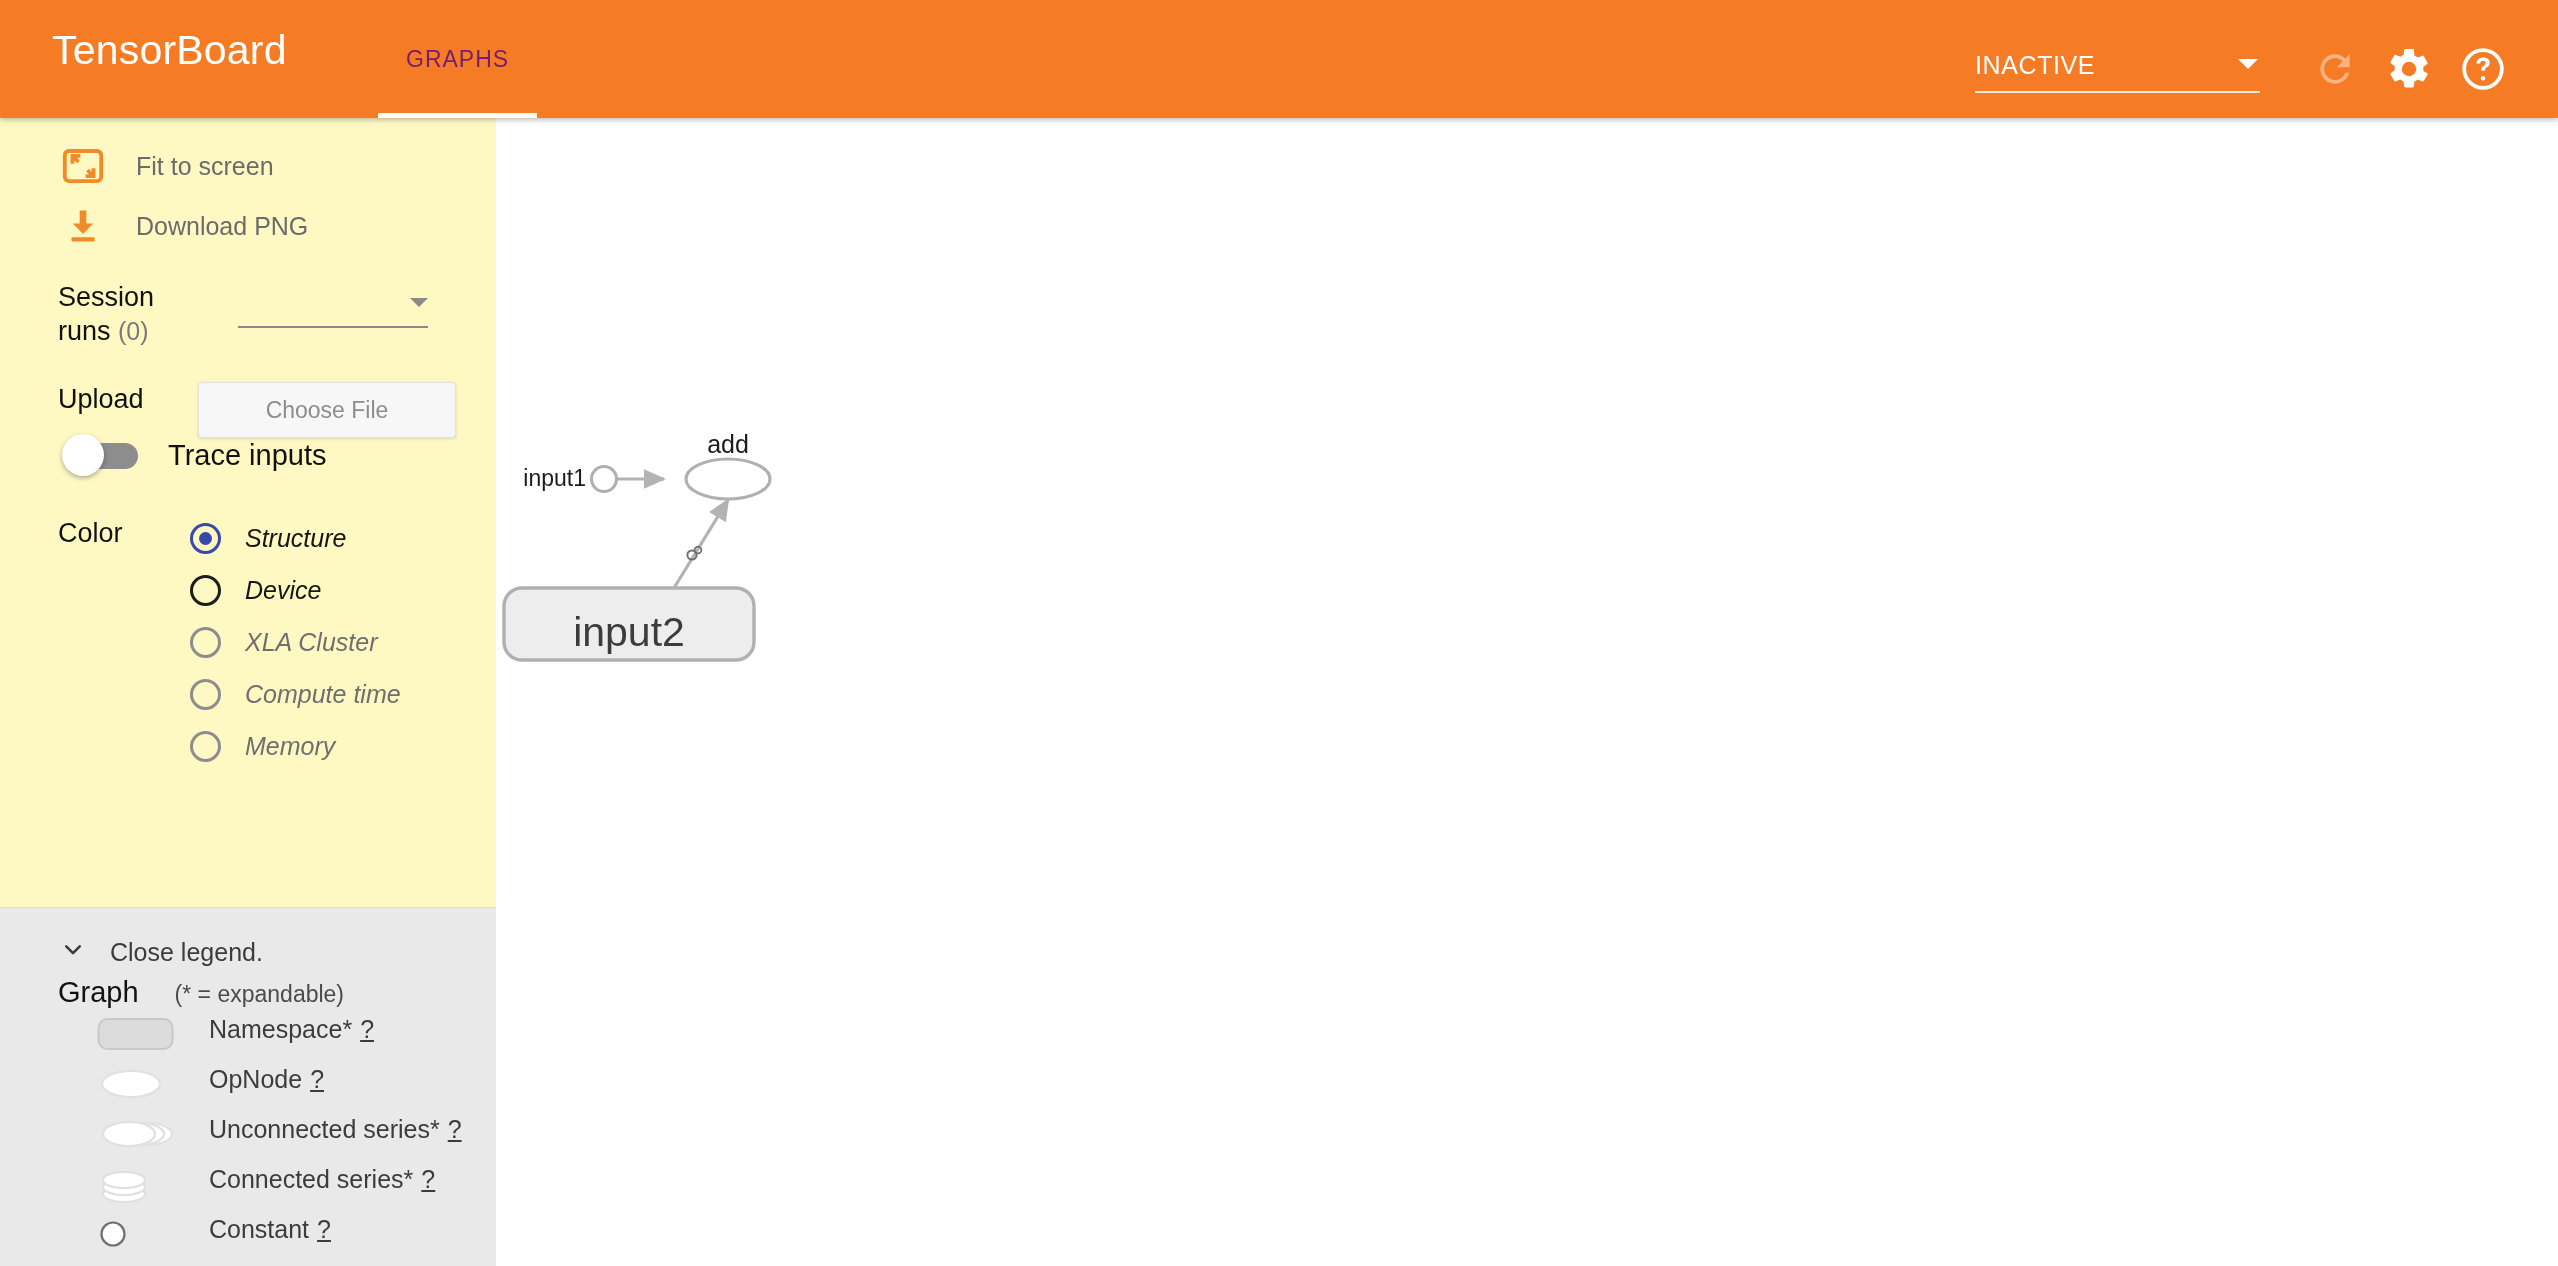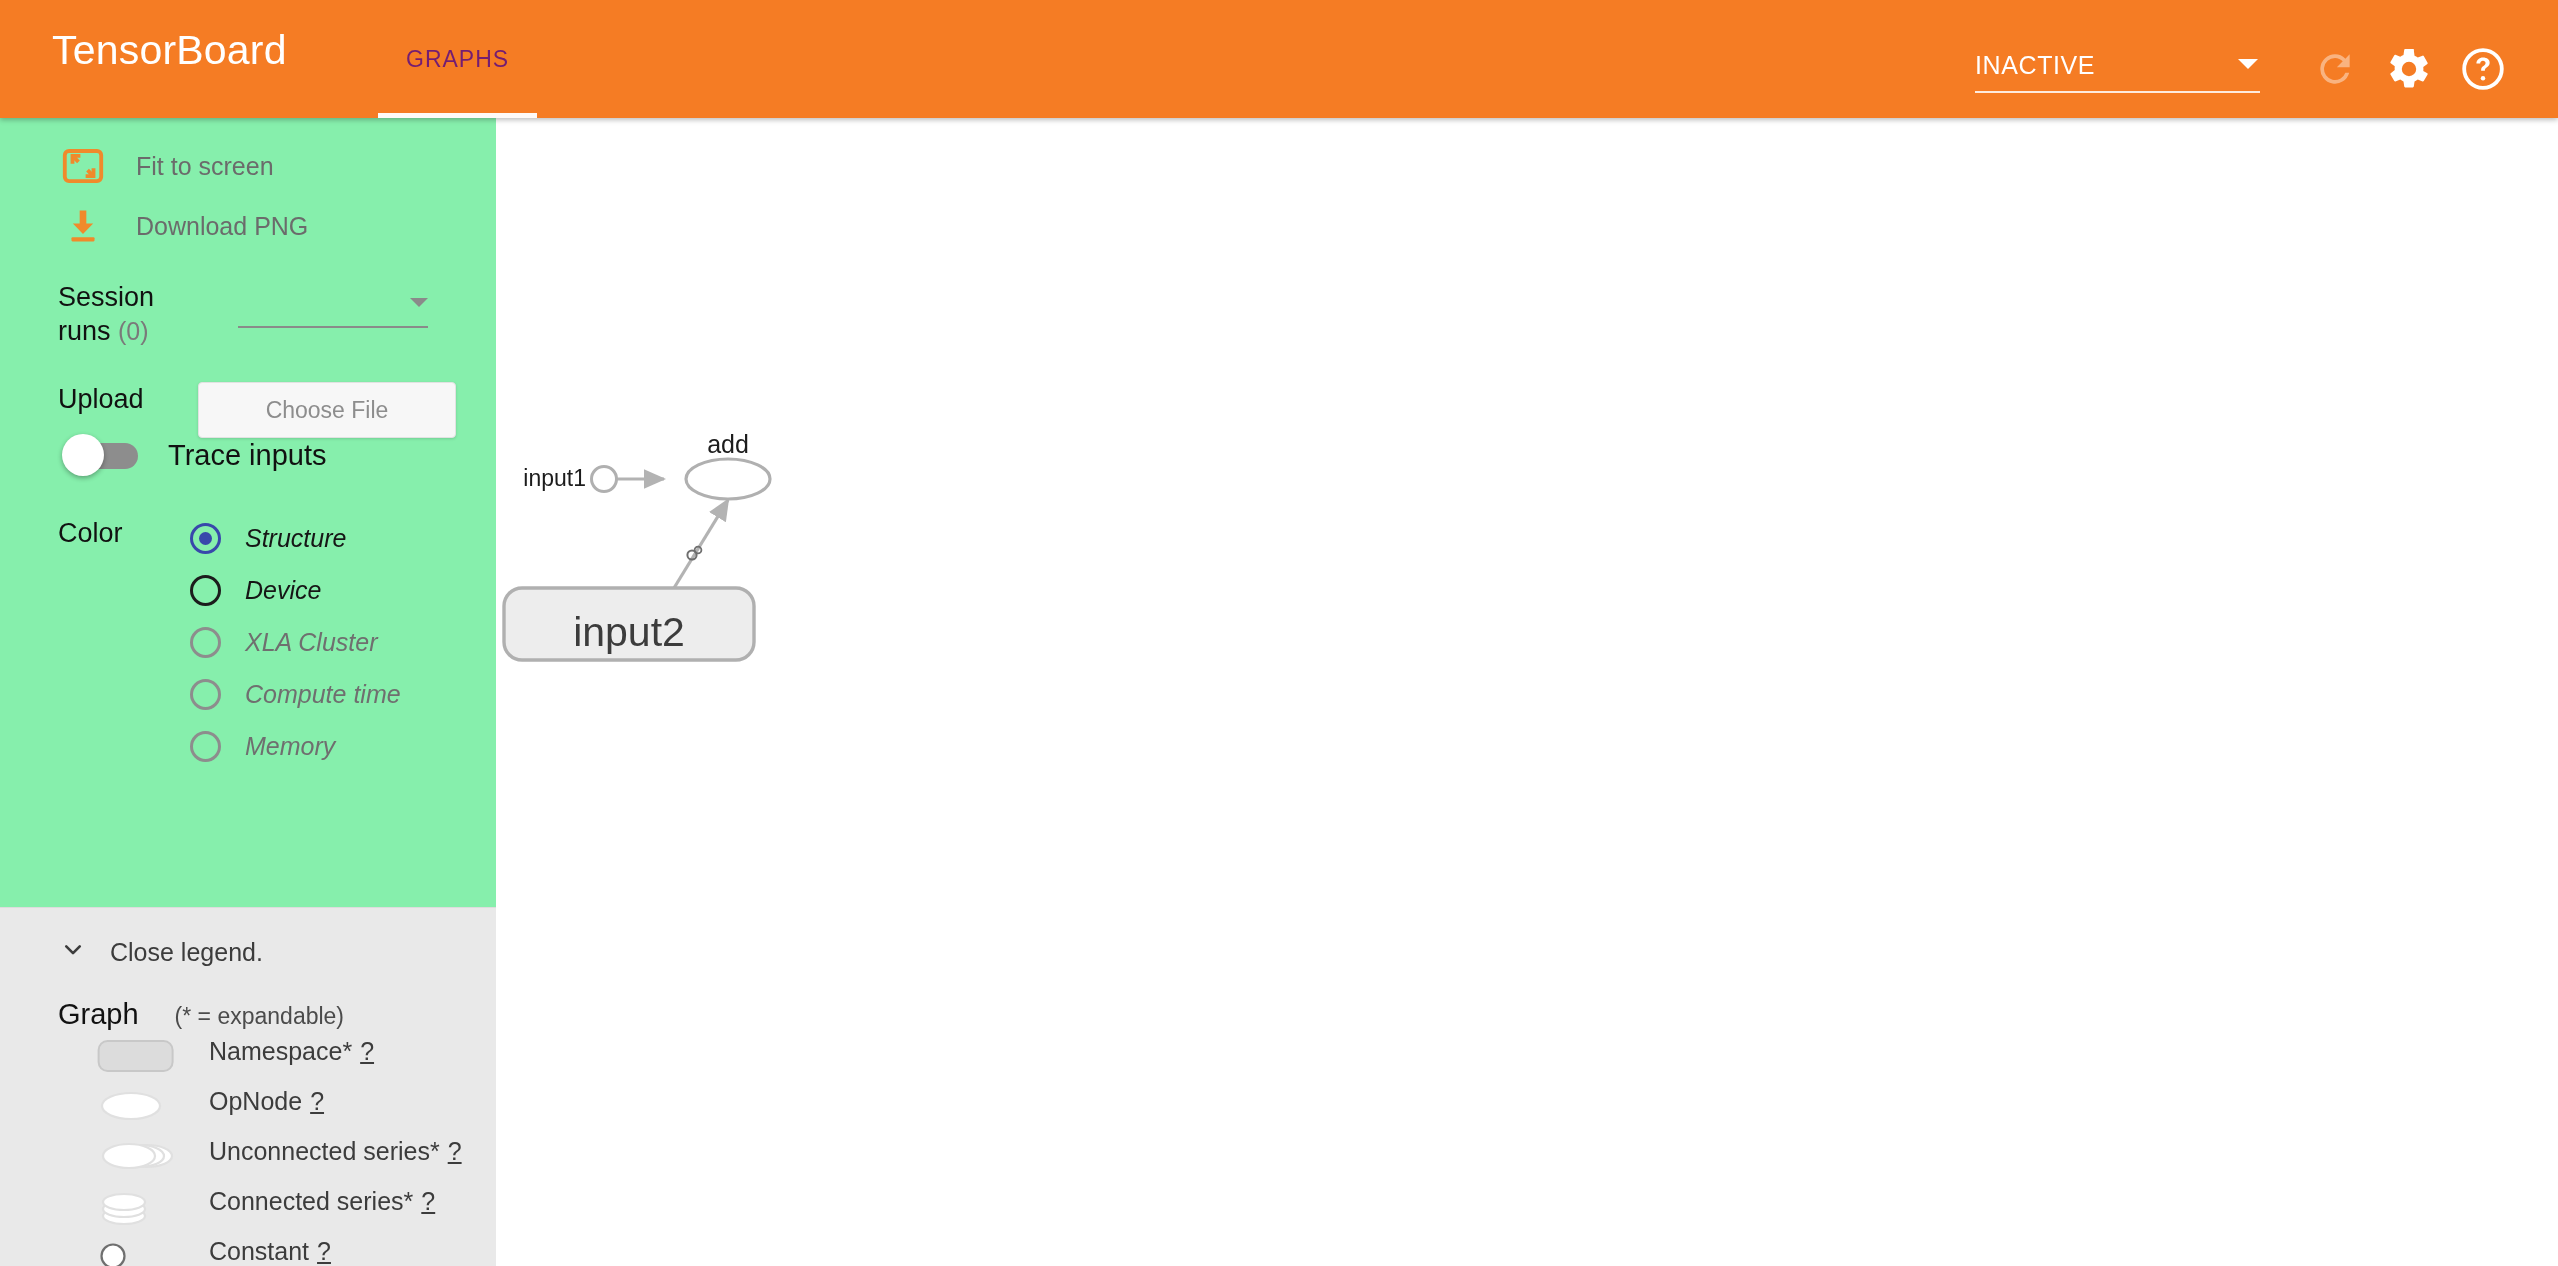--- a/index.html
+++ b/index.html
@@ -109,21 +109,21 @@
     height: 1148px;
     background: #f4f4f4;
     z-index: 10;
     overflow: hidden;
   }
   #sidebar-controls {
     position: relative;
     padding: 18px 0 16px 0;
     height: 790px;
     border-bottom: 1px solid #dcdcdc;
-    background: #86efac;
+    background: #fef9c3;
   }
 
   .act-row {
     display: flex;
     align-items: center;
     height: 60px;
     padding-left: 62px;
     cursor: pointer;
   }
   .act-row .act-ico {
@@ -291,21 +291,20 @@
     margin-left: 22px;
     font-size: 25px;
     color: #3c3c3c;
     line-height: 1;
     text-align: center;
   }
   #legend-head {
     display: flex;
     align-items: baseline;
     padding-left: 58px;
-    margin-top: 22px;
   }
   #legend-head .lg-title { font-size: 29px; color: #111111; }
   #legend-head .lg-note { margin-left: 36px; font-size: 23px; color: #4b4b4b; }
 
   .legend-row {
     display: flex;
     align-items: flex-start;
     height: 42px;
     padding-left: 49px;
     margin-top: 8px;

